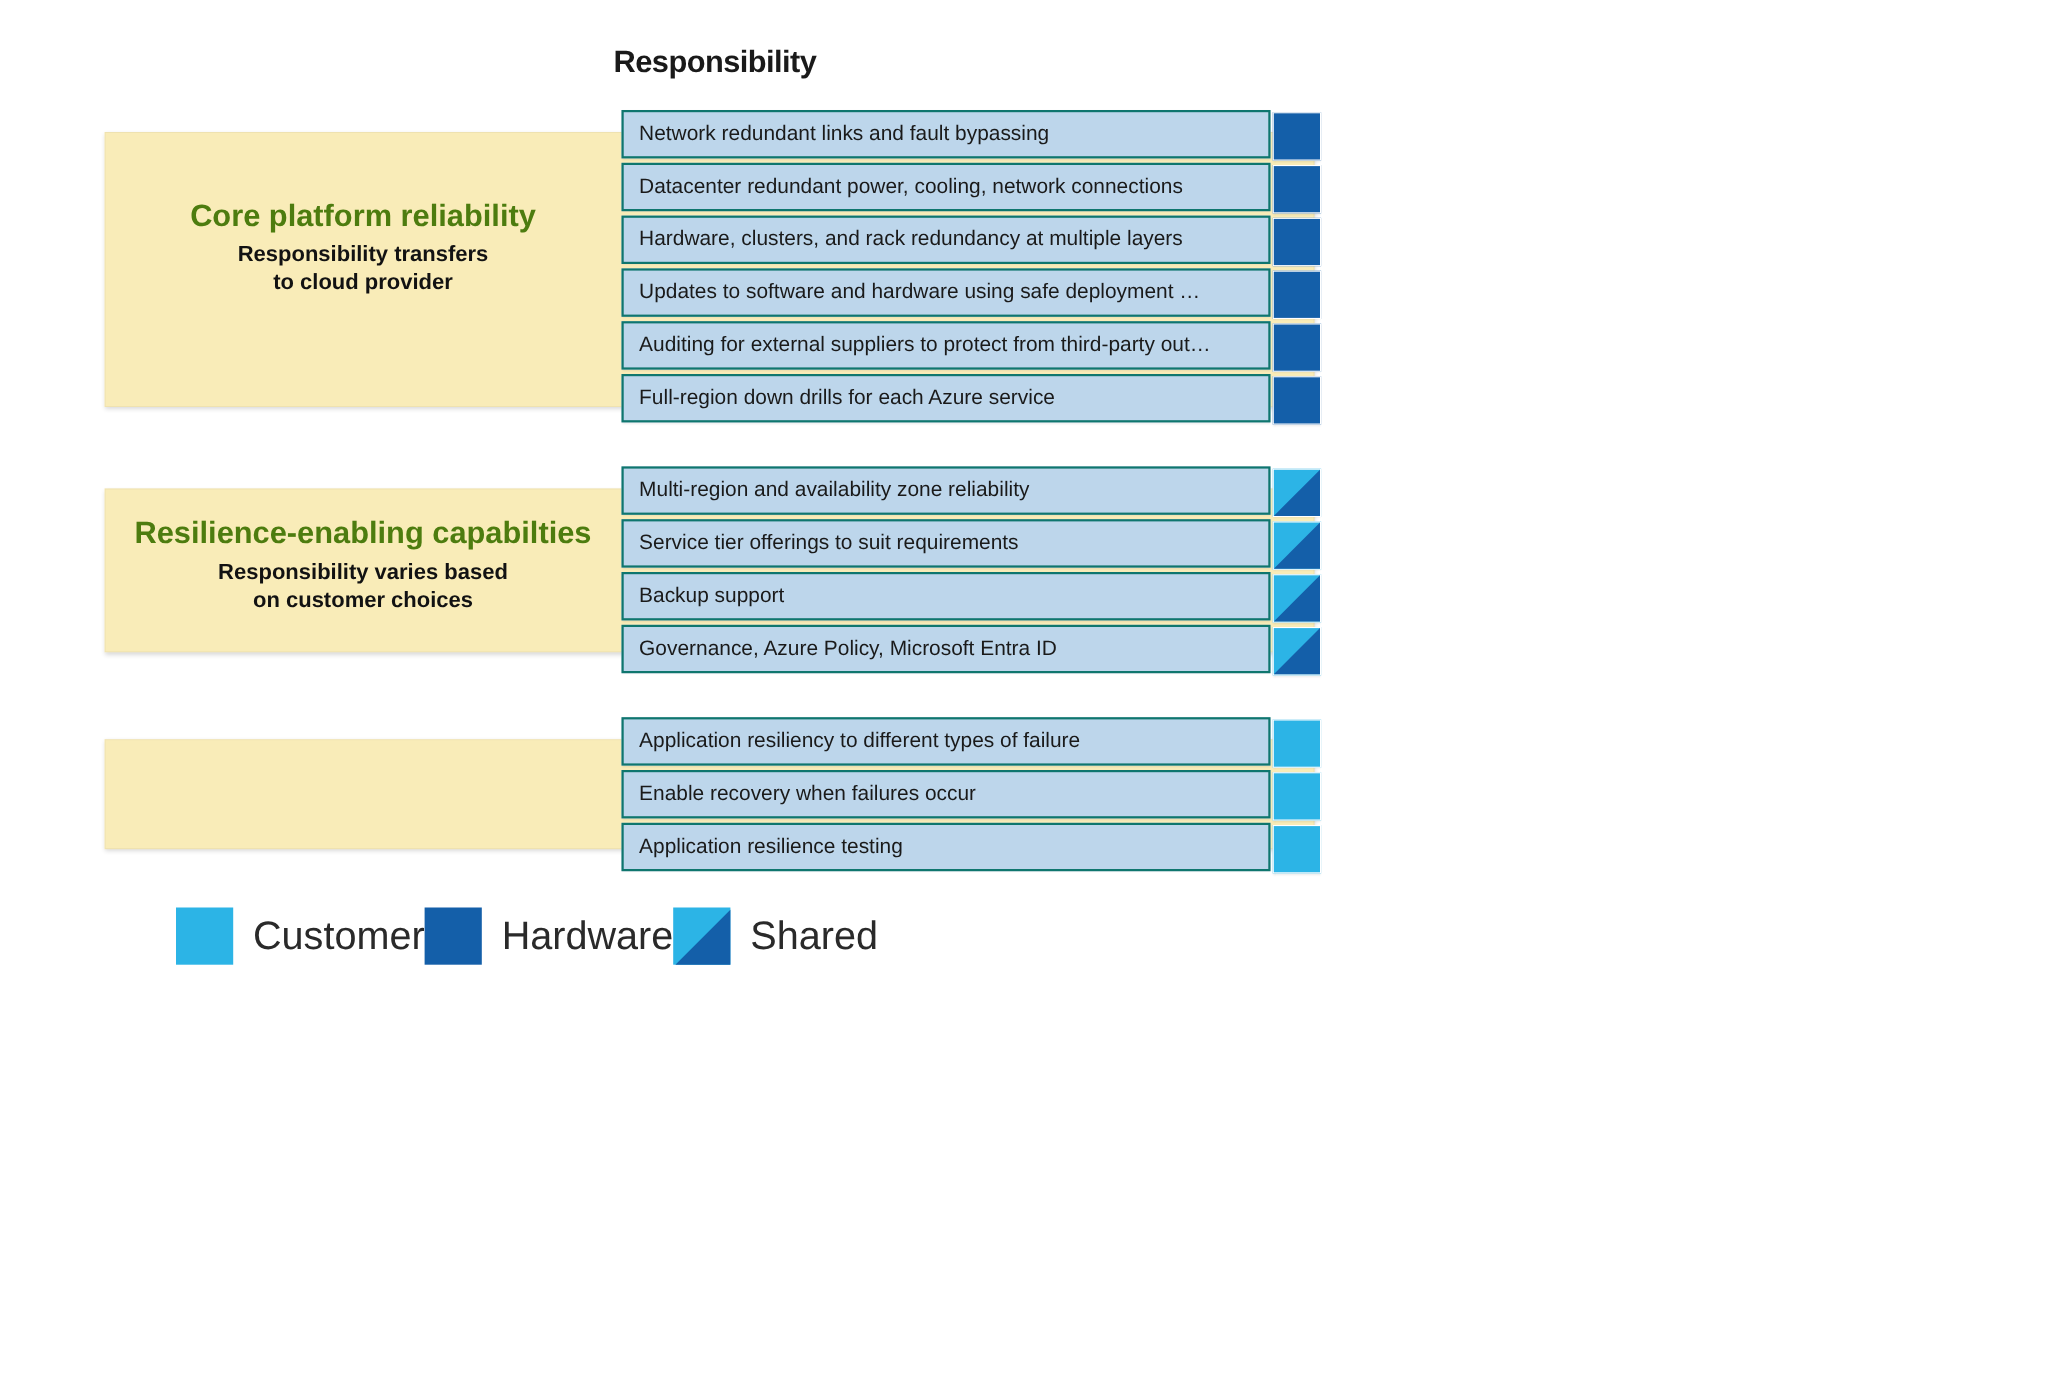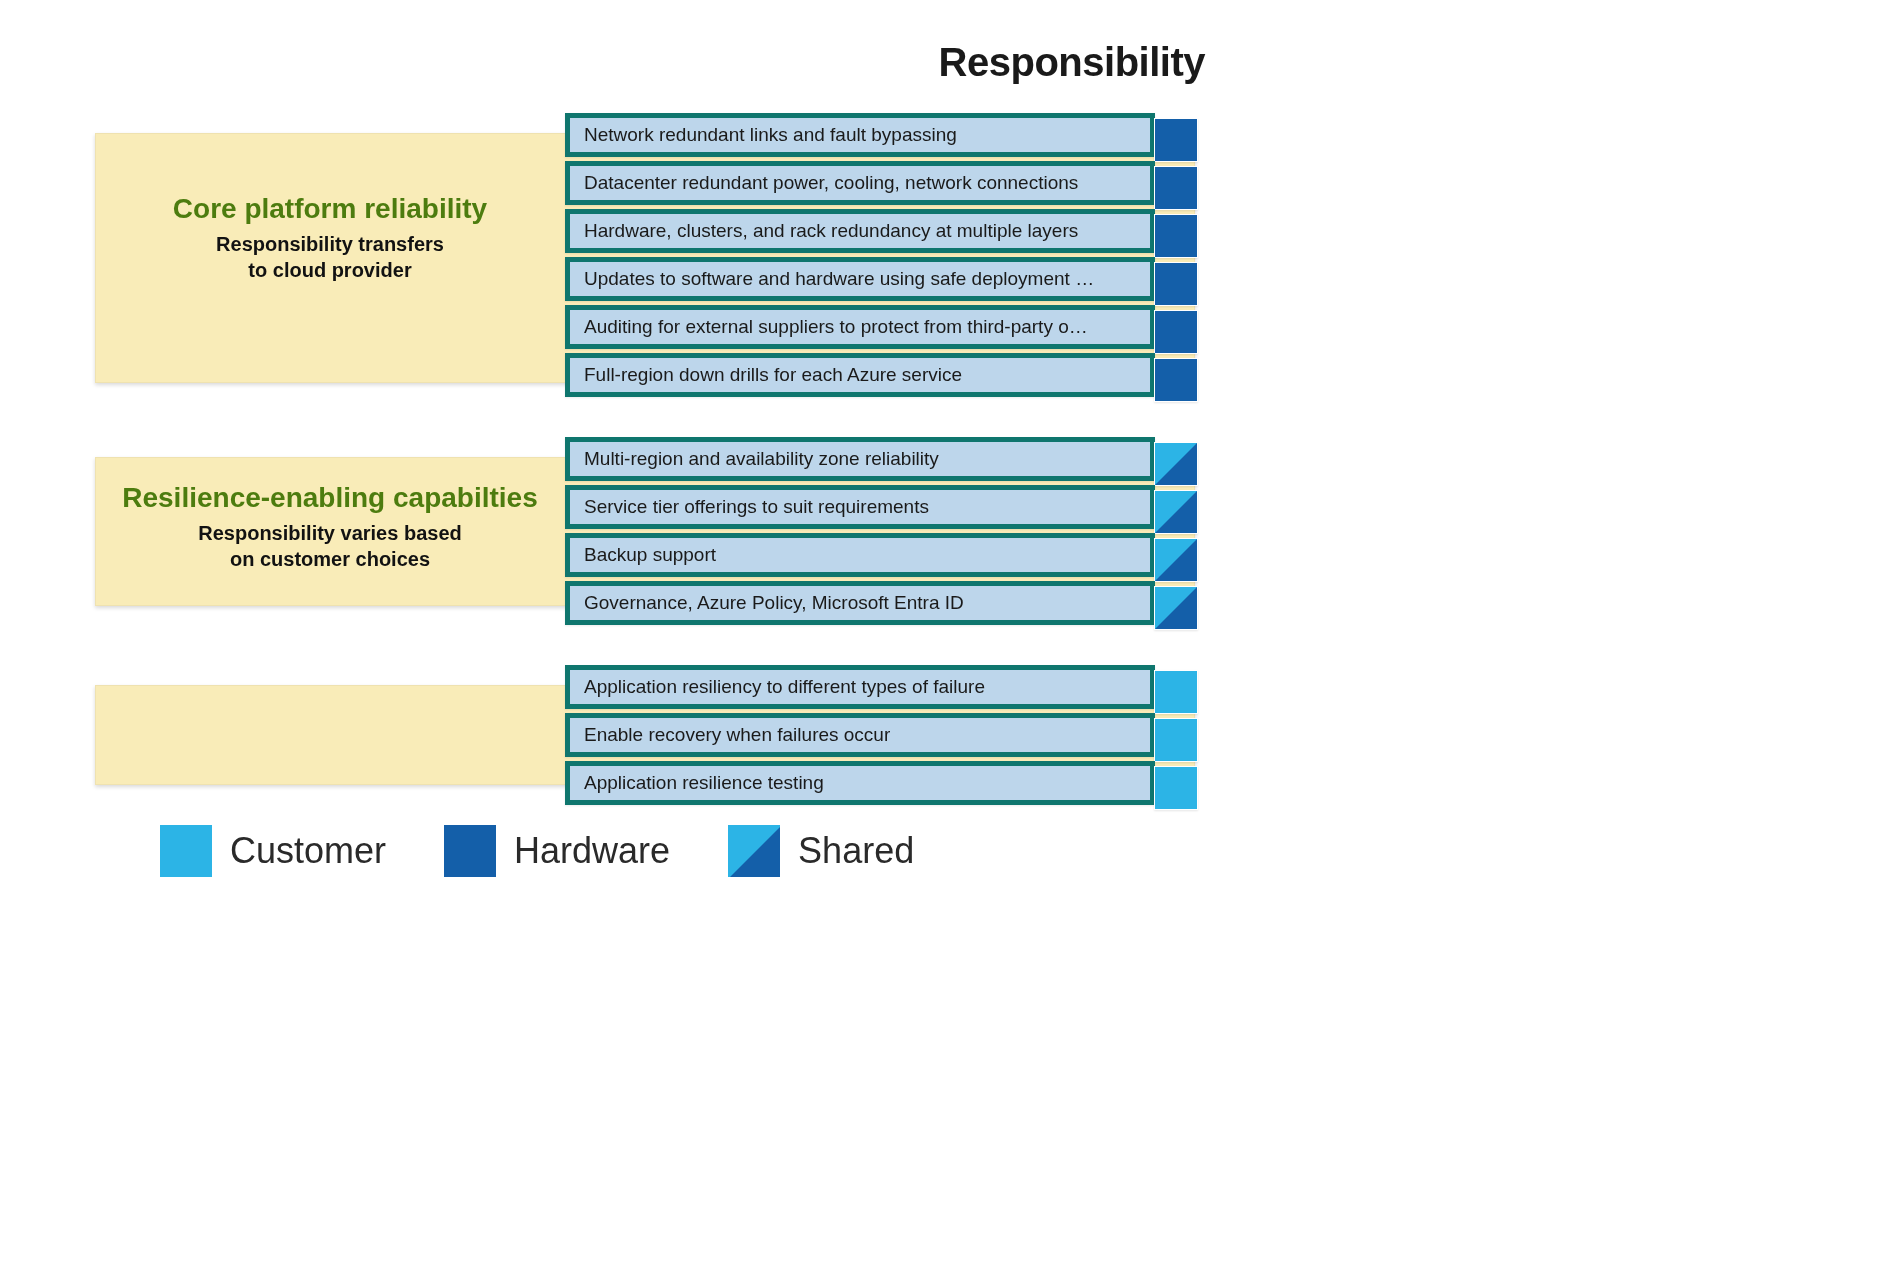--- a/index.html
+++ b/index.html
@@ -10,22 +10,22 @@
     height: 1270px;
     position: relative;
   }
   .diagram {
     position: absolute;
     left: 95px;
     top: 40px;
     width: 1110px;
   }
   .title {
-    text-align: right;
-    font-size: 40px;
+    text-align: center;
+    font-size: 28px;
     font-weight: 700;
     color: #1a1a1a;
     margin-bottom: 28px;
     letter-spacing: -0.5px;
   }
   .layer-wrap {
     position: relative;
     margin-bottom: 40px;
   }
   .bg-block {
@@ -59,21 +59,21 @@
     margin-left: 470px;
     width: 590px;
     z-index: 2;
   }
   .row {
     position: relative;
     display: flex;
     align-items: center;
     height: 44px;
     background: #bdd6eb;
-    border: 5px solid #0f766e;
+    border: 2px solid #0f766e;
     margin-bottom: 4px;
     padding-left: 14px;
     padding-right: 52px;
     font-size: 19px;
     color: #1a1a1a;
     box-shadow: 0 1px 2px rgba(0,0,0,0.08);
   }
   .row:last-child { margin-bottom: 0; }
   .row-label { white-space: nowrap; overflow: hidden; text-overflow: ellipsis; }
   .badge {
@@ -100,21 +100,20 @@
     border-width: 0 0 42px 42px;
     border-color: transparent transparent #145fa9 transparent;
   }
   
   .legend {
     position: absolute;
     left: 160px;
     top: 825px;
     display: flex;
     align-items: center;
-    gap: 58px;
   }
   .legend-item { display: flex; align-items: center; gap: 18px; }
   .legend-sw {
     width: 52px; height: 52px;
     position: relative;
   }
   .legend-text {
     font-size: 36px;
     color: #2a2a2a;
     font-weight: 400;

